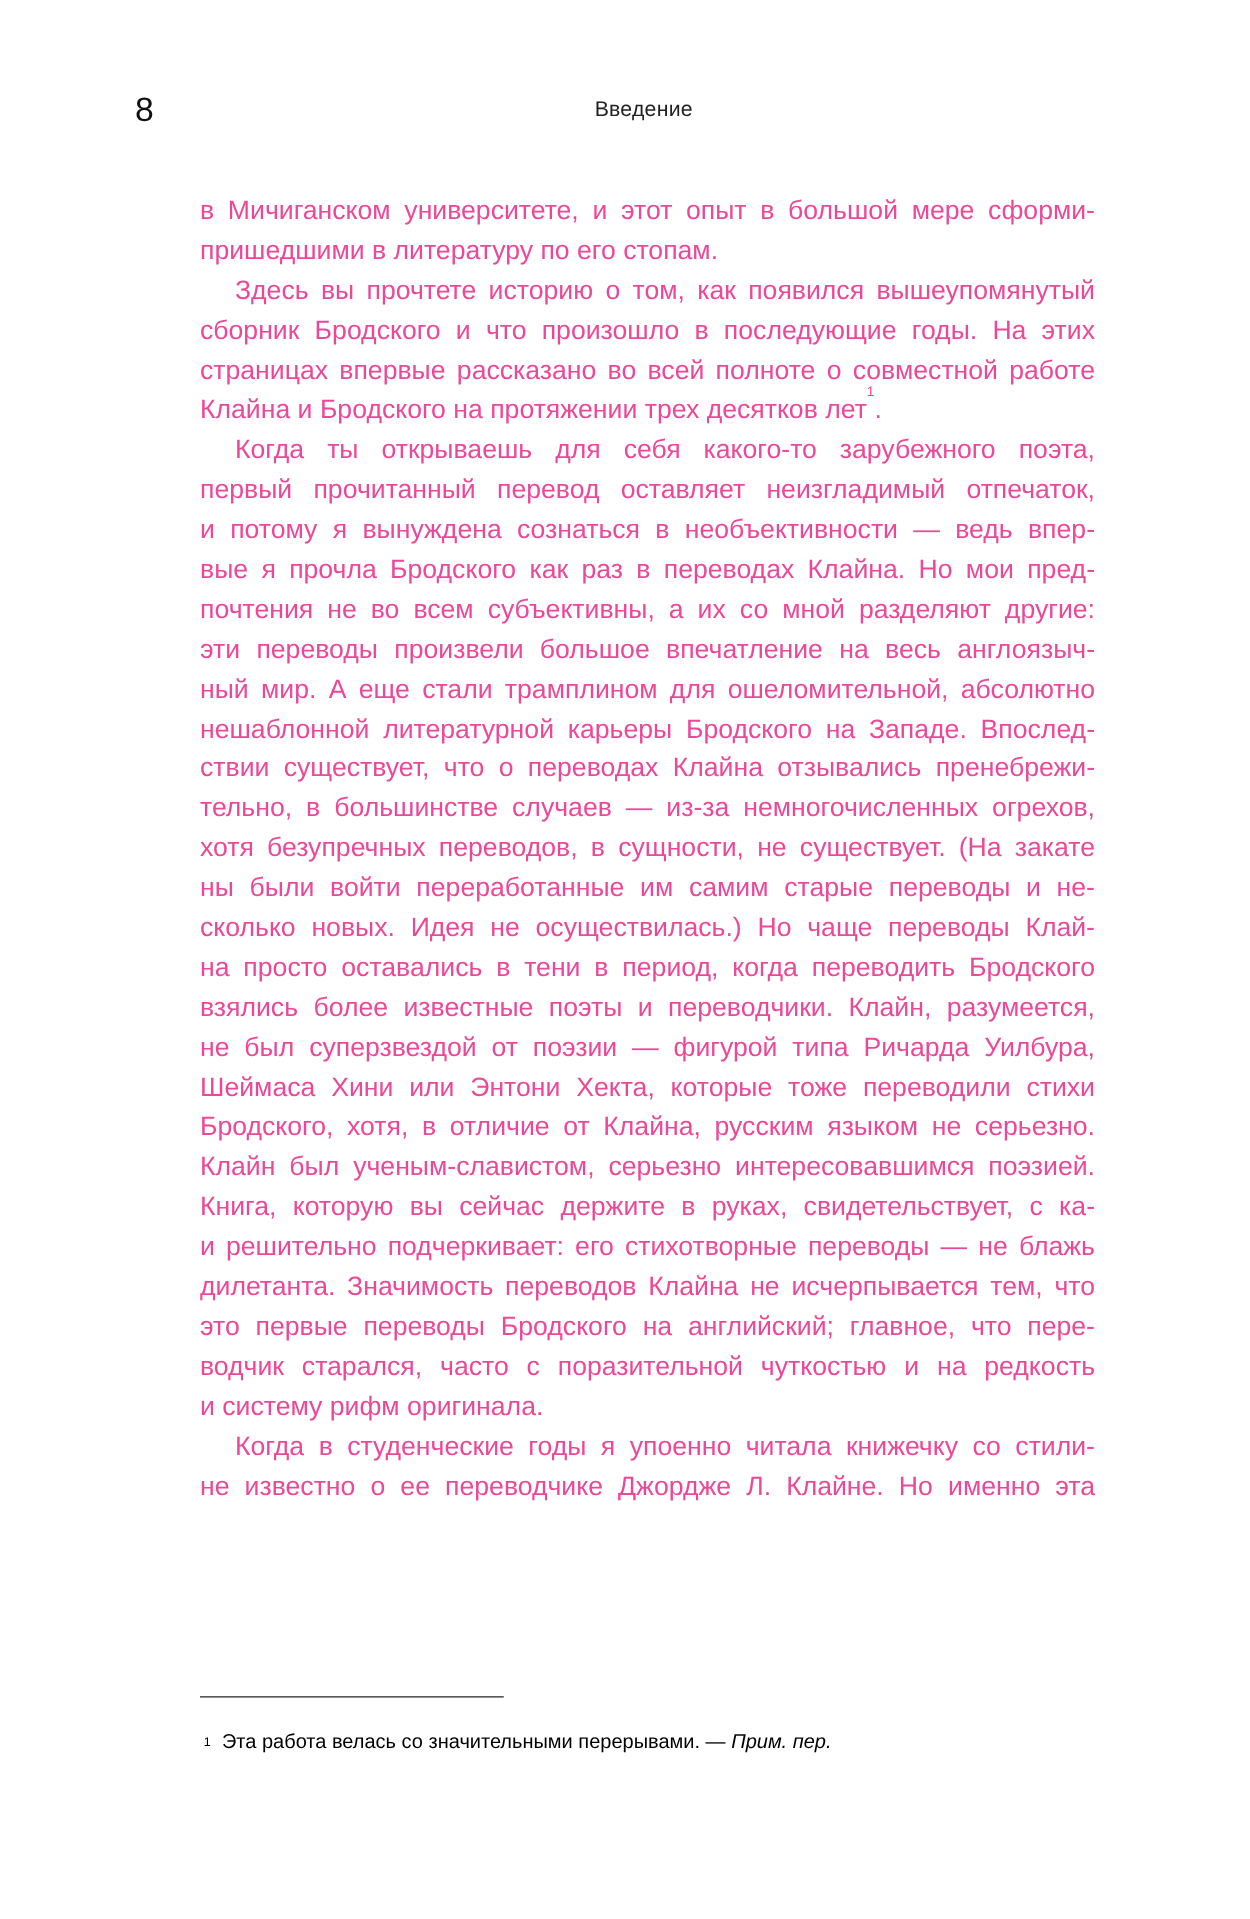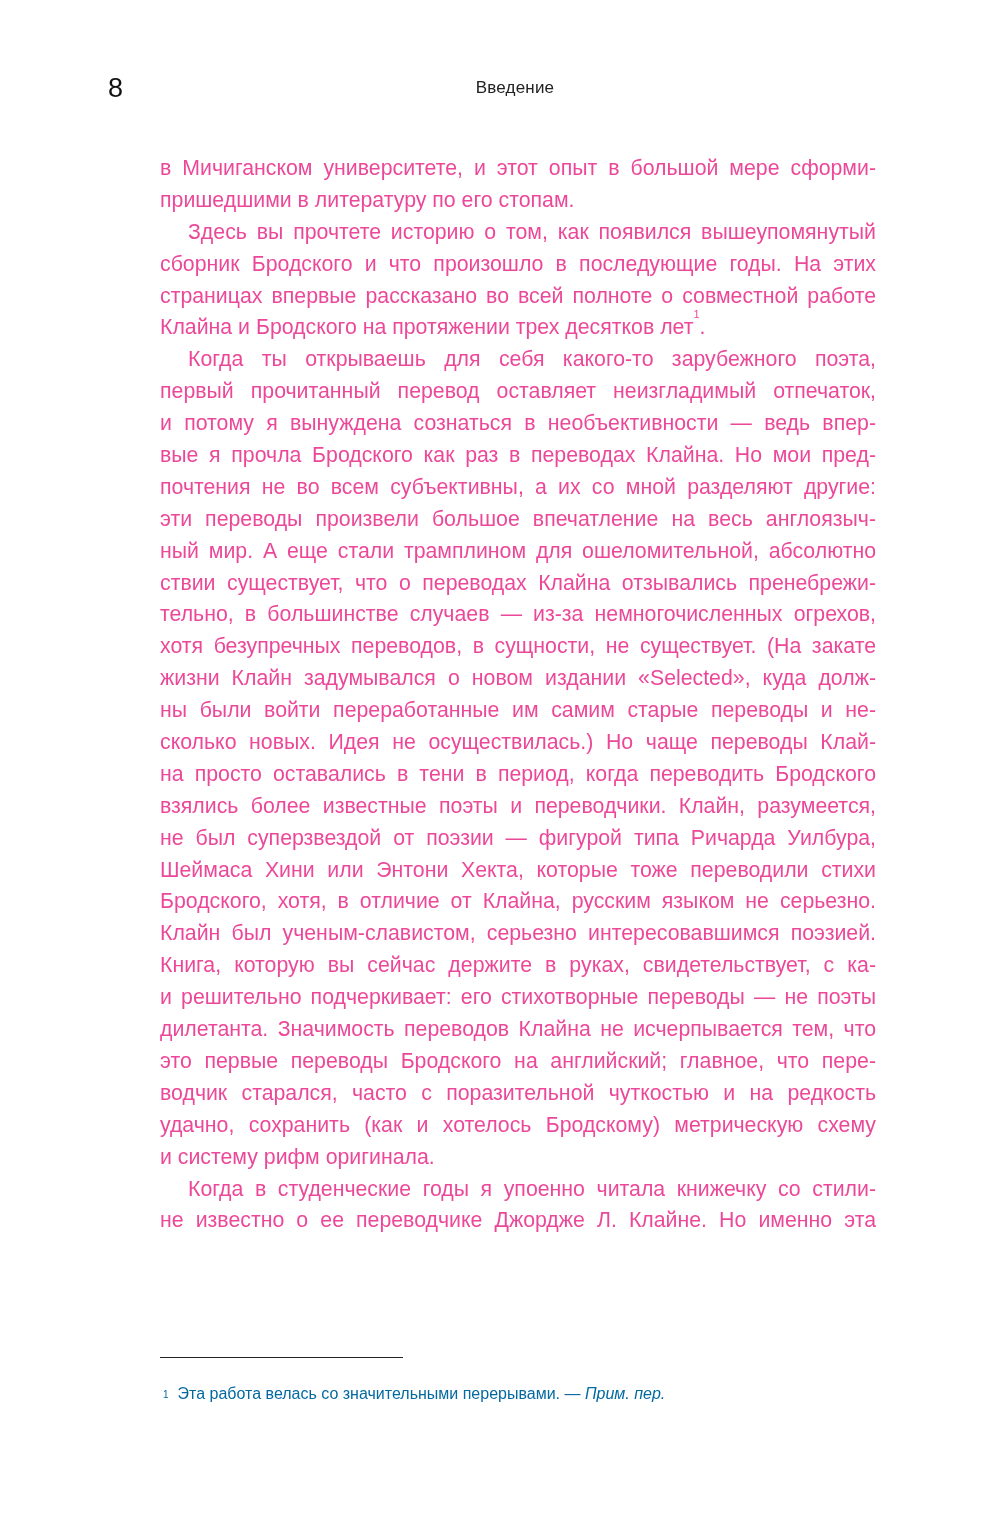--- a/index.html
+++ b/index.html
@@ -6,21 +6,21 @@
   body { width: 1000px; height: 1535px; position: relative; overflow: hidden; color: #1a1a1a; }
   .page { position: absolute; left: 0; top: 0; width: 1000px; height: 1535px; background: #fff; }
   .folio { position: absolute; left: 108px; top: 72px; font-family: "Liberation Sans", sans-serif; font-size: 27px; line-height: 32px; color: #111; }
   .running-head { position: absolute; left: 0; width: 1030px; top: 76px; text-align: center; font-family: "Liberation Sans", sans-serif; font-size: 17px; line-height: 24px; color: #222; letter-spacing: 0.2px; }
   .body-text { position: absolute; left: 160px; top: 153px; width: 716px; font-family: "Liberation Sans", sans-serif; font-size: 21.3px; line-height: 31.9px; color: #ec4899; }
   .line { display: block; white-space: nowrap; text-align: justify; text-align-last: justify; height: 31.9px; }
   .line.last { text-align-last: left; }
   .line.indent { padding-left: 28px; }
   sup.fnref { font-size: 11px; vertical-align: top; position: relative; top: 2px; line-height: 0; }
   .fn-rule { position: absolute; left: 160px; top: 1357px; width: 243px; height: 0; border-top: 1.5px solid #222; }
-  .footnote { position: absolute; left: 160px; top: 1382px; width: 716px; font-family: "Liberation Sans", sans-serif; font-size: 16px; line-height: 24px; color: #0369a1; white-space: nowrap; }
+  .footnote { position: absolute; left: 160px; top: 1382px; width: 716px; font-family: "Liberation Sans", sans-serif; font-size: 16px; line-height: 24px; color: #000000; white-space: nowrap; }
   .fn-num { font-size: 10px; vertical-align: top; position: relative; top: 1px; margin-right: 9px; margin-left: 3px; }
   .fn-note { font-style: italic; }
 </style>
 </head>
 <body>
 
 <div class="page">
   <div class="folio">8</div>
   <div class="running-head">Введение</div>
 
@@ -31,38 +31,37 @@
       <span class="line"><span>сборник Бродского и что произошло в последующие годы. На этих</span></span>
       <span class="line"><span>страницах впервые рассказано во всей полноте о совместной работе</span></span>
       <span class="line last"><span>Клайна и Бродского на протяжении трех десятков лет</span><sup class="fnref">1</sup><span>.</span></span>
       <span class="line indent"><span>Когда ты открываешь для себя какого-то зарубежного поэта,</span></span>
       <span class="line"><span>первый прочитанный перевод оставляет неизгладимый отпечаток,</span></span>
       <span class="line"><span>и потому я вынуждена сознаться в необъективности — ведь впер-</span></span>
       <span class="line"><span>вые я прочла Бродского как раз в переводах Клайна. Но мои пред-</span></span>
       <span class="line"><span>почтения не во всем субъективны, а их со мной разделяют другие:</span></span>
       <span class="line"><span>эти переводы произвели большое впечатление на весь англоязыч-</span></span>
       <span class="line"><span>ный мир. А еще стали трамплином для ошеломительной, абсолютно</span></span>
+      <span class="line"><span>нешаблонной литературной карьеры Бродского на Западе. Впослед-</span></span>
       <span class="line"><span>ствии существует, что о переводах Клайна отзывались пренебрежи-</span></span>
       <span class="line"><span>тельно, в большинстве случаев — из-за немногочисленных огрехов,</span></span>
       <span class="line"><span>хотя безупречных переводов, в сущности, не существует. (На закате</span></span>
-      <span class="line"><span>жизни Клайн задумывался о новом издании «Selected», куда долж-</span></span>
       <span class="line"><span>ны были войти переработанные им самим старые переводы и не-</span></span>
       <span class="line"><span>сколько новых. Идея не осуществилась.) Но чаще переводы Клай-</span></span>
       <span class="line"><span>на просто оставались в тени в период, когда переводить Бродского</span></span>
       <span class="line"><span>взялись более известные поэты и переводчики. Клайн, разумеется,</span></span>
       <span class="line"><span>не был суперзвездой от поэзии — фигурой типа Ричарда Уилбура,</span></span>
       <span class="line"><span>Шеймаса Хини или Энтони Хекта, которые тоже переводили стихи</span></span>
       <span class="line"><span>Бродского, хотя, в отличие от Клайна, русским языком не серьезно.</span></span>
       <span class="line"><span>Клайн был ученым-славистом, серьезно интересовавшимся поэзией.</span></span>
       <span class="line"><span>Книга, которую вы сейчас держите в руках, свидетельствует, с ка-</span></span>
-      <span class="line"><span>и решительно подчеркивает: его стихотворные переводы — не поэты</span></span>
+      <span class="line"><span>и решительно подчеркивает: его стихотворные переводы — не блажь</span></span>
       <span class="line"><span>дилетанта. Значимость переводов Клайна не исчерпывается тем, что</span></span>
       <span class="line"><span>это первые переводы Бродского на английский; главное, что пере-</span></span>
       <span class="line"><span>водчик старался, часто с поразительной чуткостью и на редкость</span></span>
-      <span class="line"><span>удачно, сохранить (как и хотелось Бродскому) метрическую схему</span></span>
       <span class="line last"><span>и систему рифм оригинала.</span></span>
       <span class="line indent"><span>Когда в студенческие годы я упоенно читала книжечку со стили-</span></span>
       <span class="line"><span>не известно о ее переводчике Джордже Л. Клайне. Но именно эта</span></span>
     </div>
 
   <div class="fn-rule"></div>
 
   <div class="footnote">
     <span class="fn-num">1</span><span>Эта работа велась со значительными перерывами. — </span><span class="fn-note">Прим. пер.</span>
   </div>

